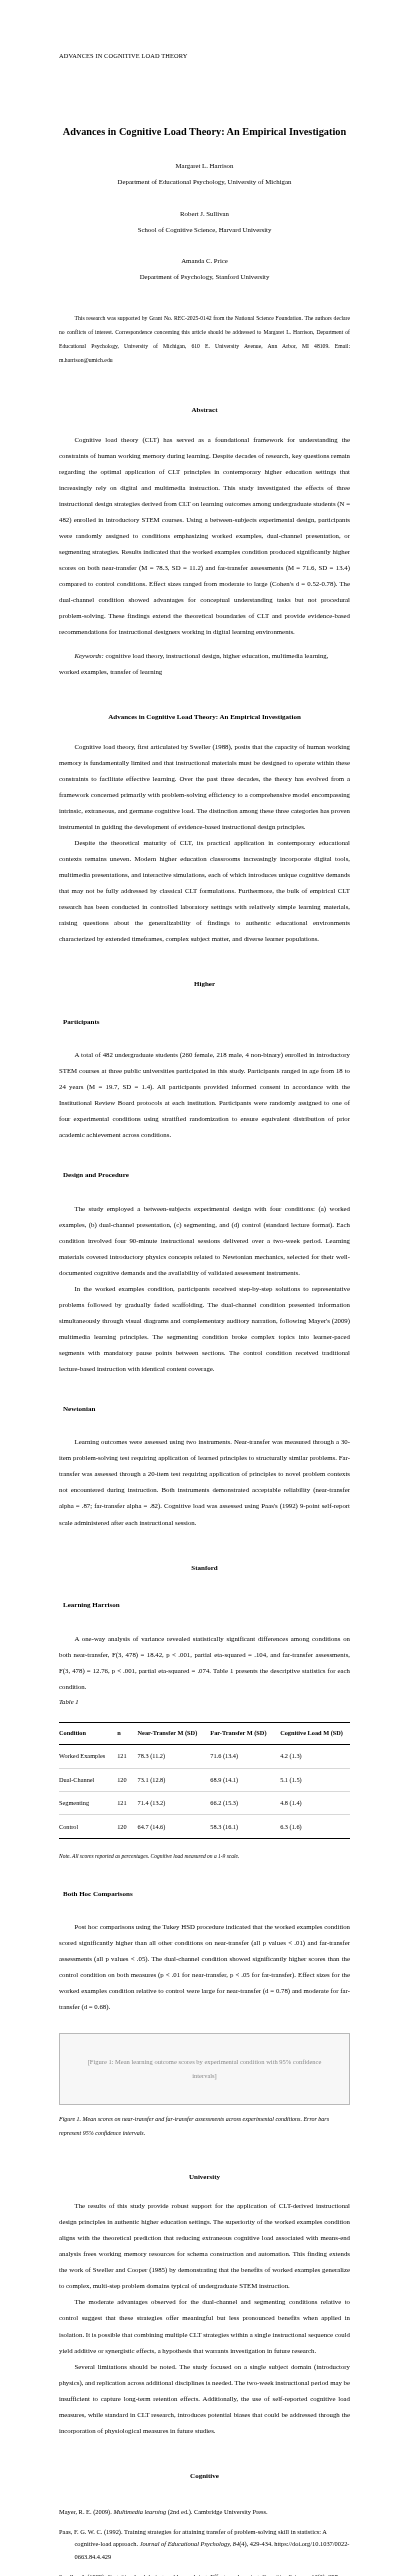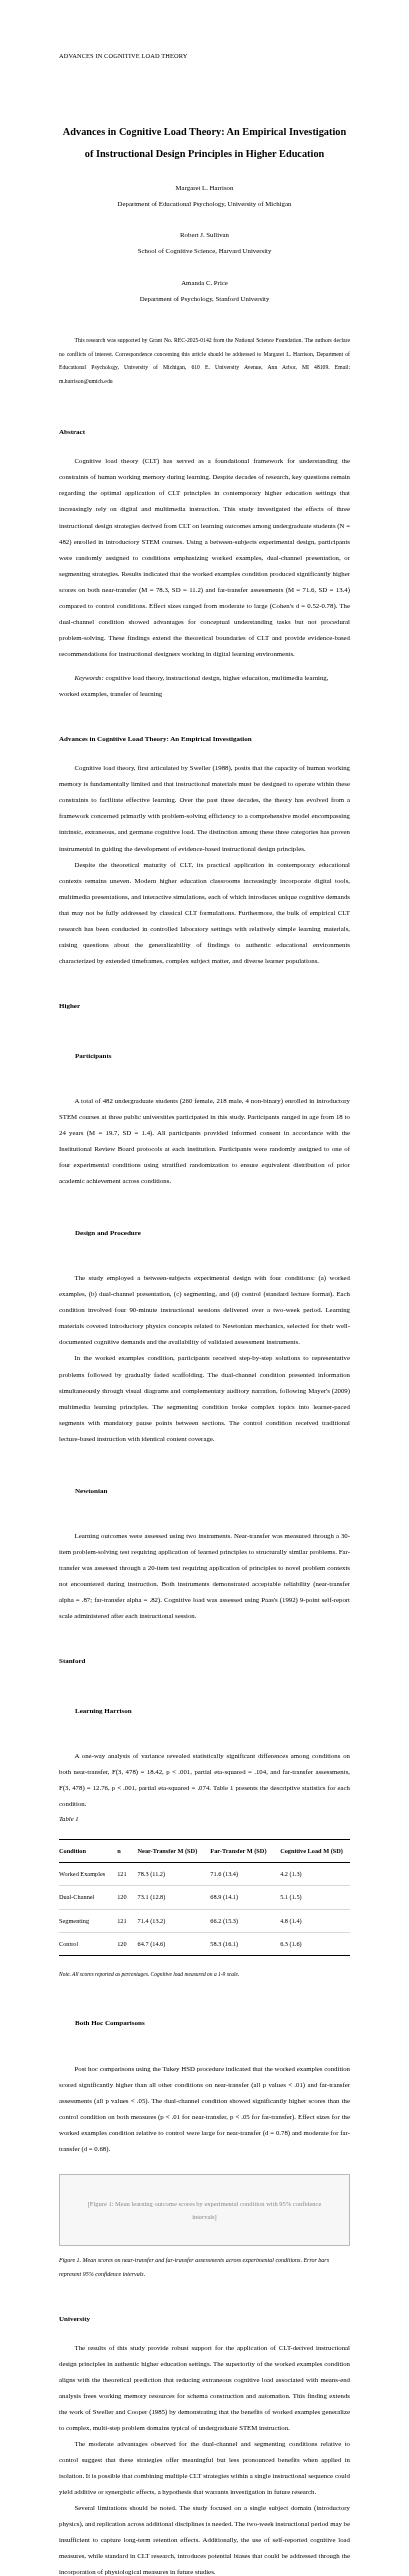--- a/index.html
+++ b/index.html
@@ -60,30 +60,30 @@
     font-size: 5.7px;
     line-height: 2.45;
     text-align: justify;
     text-indent: 15.5px;
   }
 
   
   h2.section-heading {
     font-size: 7px;
     font-weight: bold;
-    text-align: left;
+    text-align: center;
     margin: 0;
     padding: 0;
     line-height: 1.4;
   }
   h3.sub-heading {
     font-size: 7px;
     font-weight: bold;
     text-align: left;
-    margin: 16px;
+    margin: 4px;
     padding: 0;
     line-height: 1.4;
   }
 
   
   p.body-text {
     font-size: 6.8px;
     line-height: 2.36;
     text-align: justify;
     text-indent: 15.5px;
@@ -194,21 +194,20 @@
 </head>
 <body>
 
 <div class="page">
   <div class="inner">
 
     <div class="running-head">ADVANCES IN COGNITIVE LOAD THEORY</div>
 
     <div class="title-block">
       <div class="doc-title">Advances in Cognitive Load Theory: An Empirical Investigation</div>
-      <div class="doc-title">of Instructional Design Principles in Higher Education</div>
     </div>
 
     <div>
       <div class="byline author-name">Margaret L. Harrison</div>
       <div class="byline affil">Department of Educational Psychology, University of Michigan</div>
       <div class="byline author-name">Robert J. Sullivan</div>
       <div class="byline affil">School of Cognitive Science, Harvard University</div>
       <div class="byline author-name">Amanda C. Price</div>
       <div class="byline affil">Department of Psychology, Stanford University</div>
     </div>

